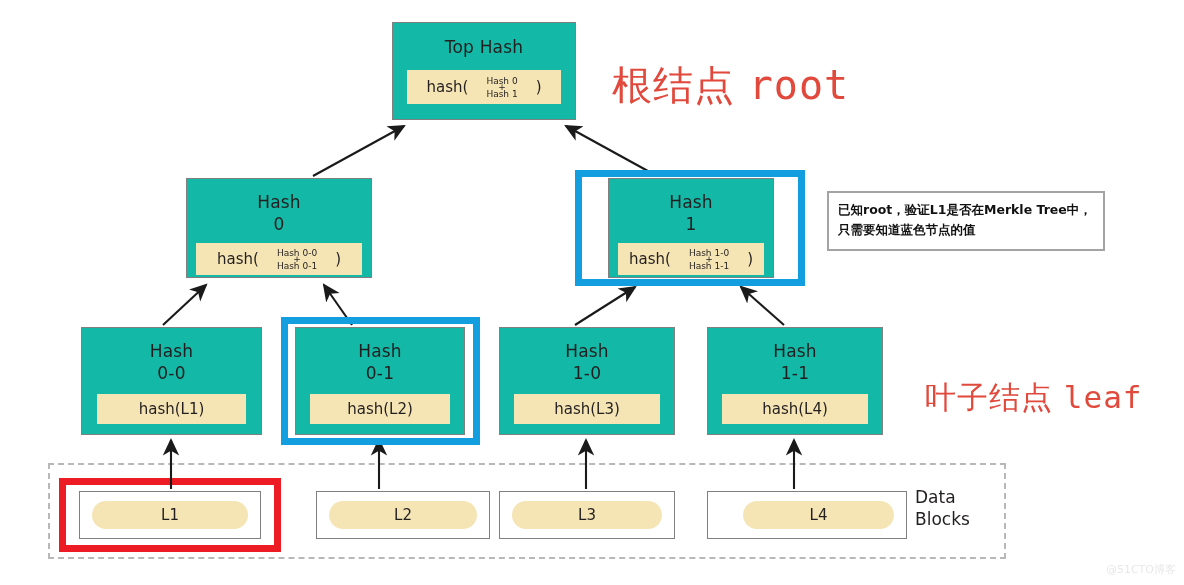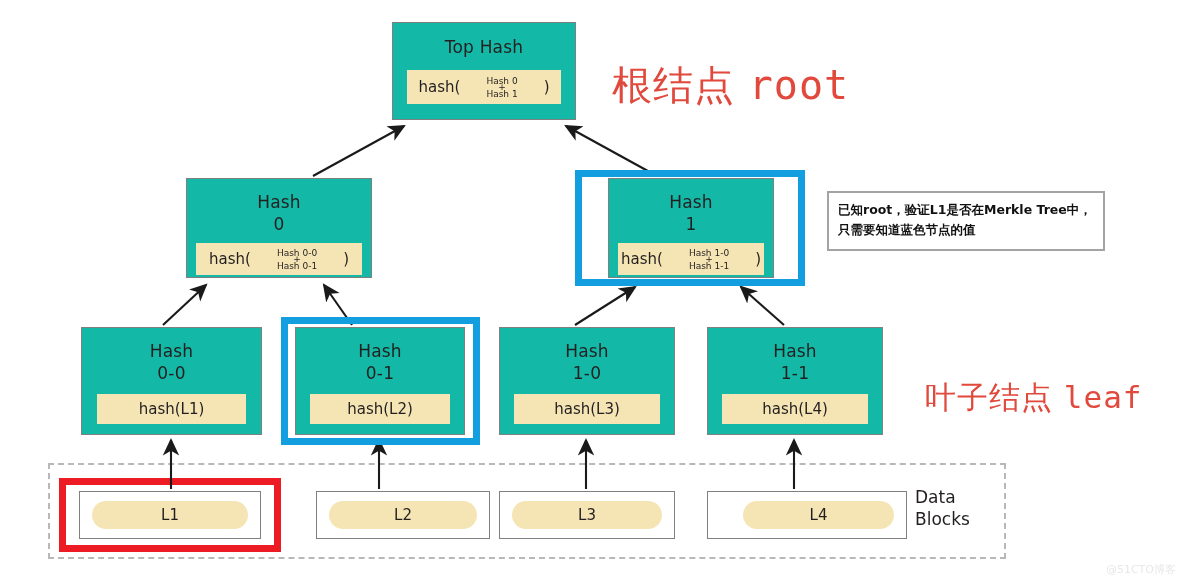--- a/index.html
+++ b/index.html
@@ -40,21 +40,21 @@
     align-items:center;
     justify-content:center;
     color:#231f20;
   }
 
   
   #top-hash{left:392px;top:22px;width:184px;height:98px;padding-top:14px;}
   #top-hash .bar{width:154px;height:34px;margin-top:12px;}
   .hashexpr{
     display:flex;align-items:center;justify-content:center;
-    gap:8px;width:100%;
+    gap:0px;width:100%;
   }
   .hashexpr .fn{font-size:15px;}
   .hashexpr .args{
     display:flex;flex-direction:column;align-items:center;
     font-size:9px;line-height:10px;margin:0 18px;
   }
   .hashexpr .args .plus{font-size:9px;line-height:5px;margin:-1px 0;}
   .hashexpr .paren{font-size:15px;}
 
   

